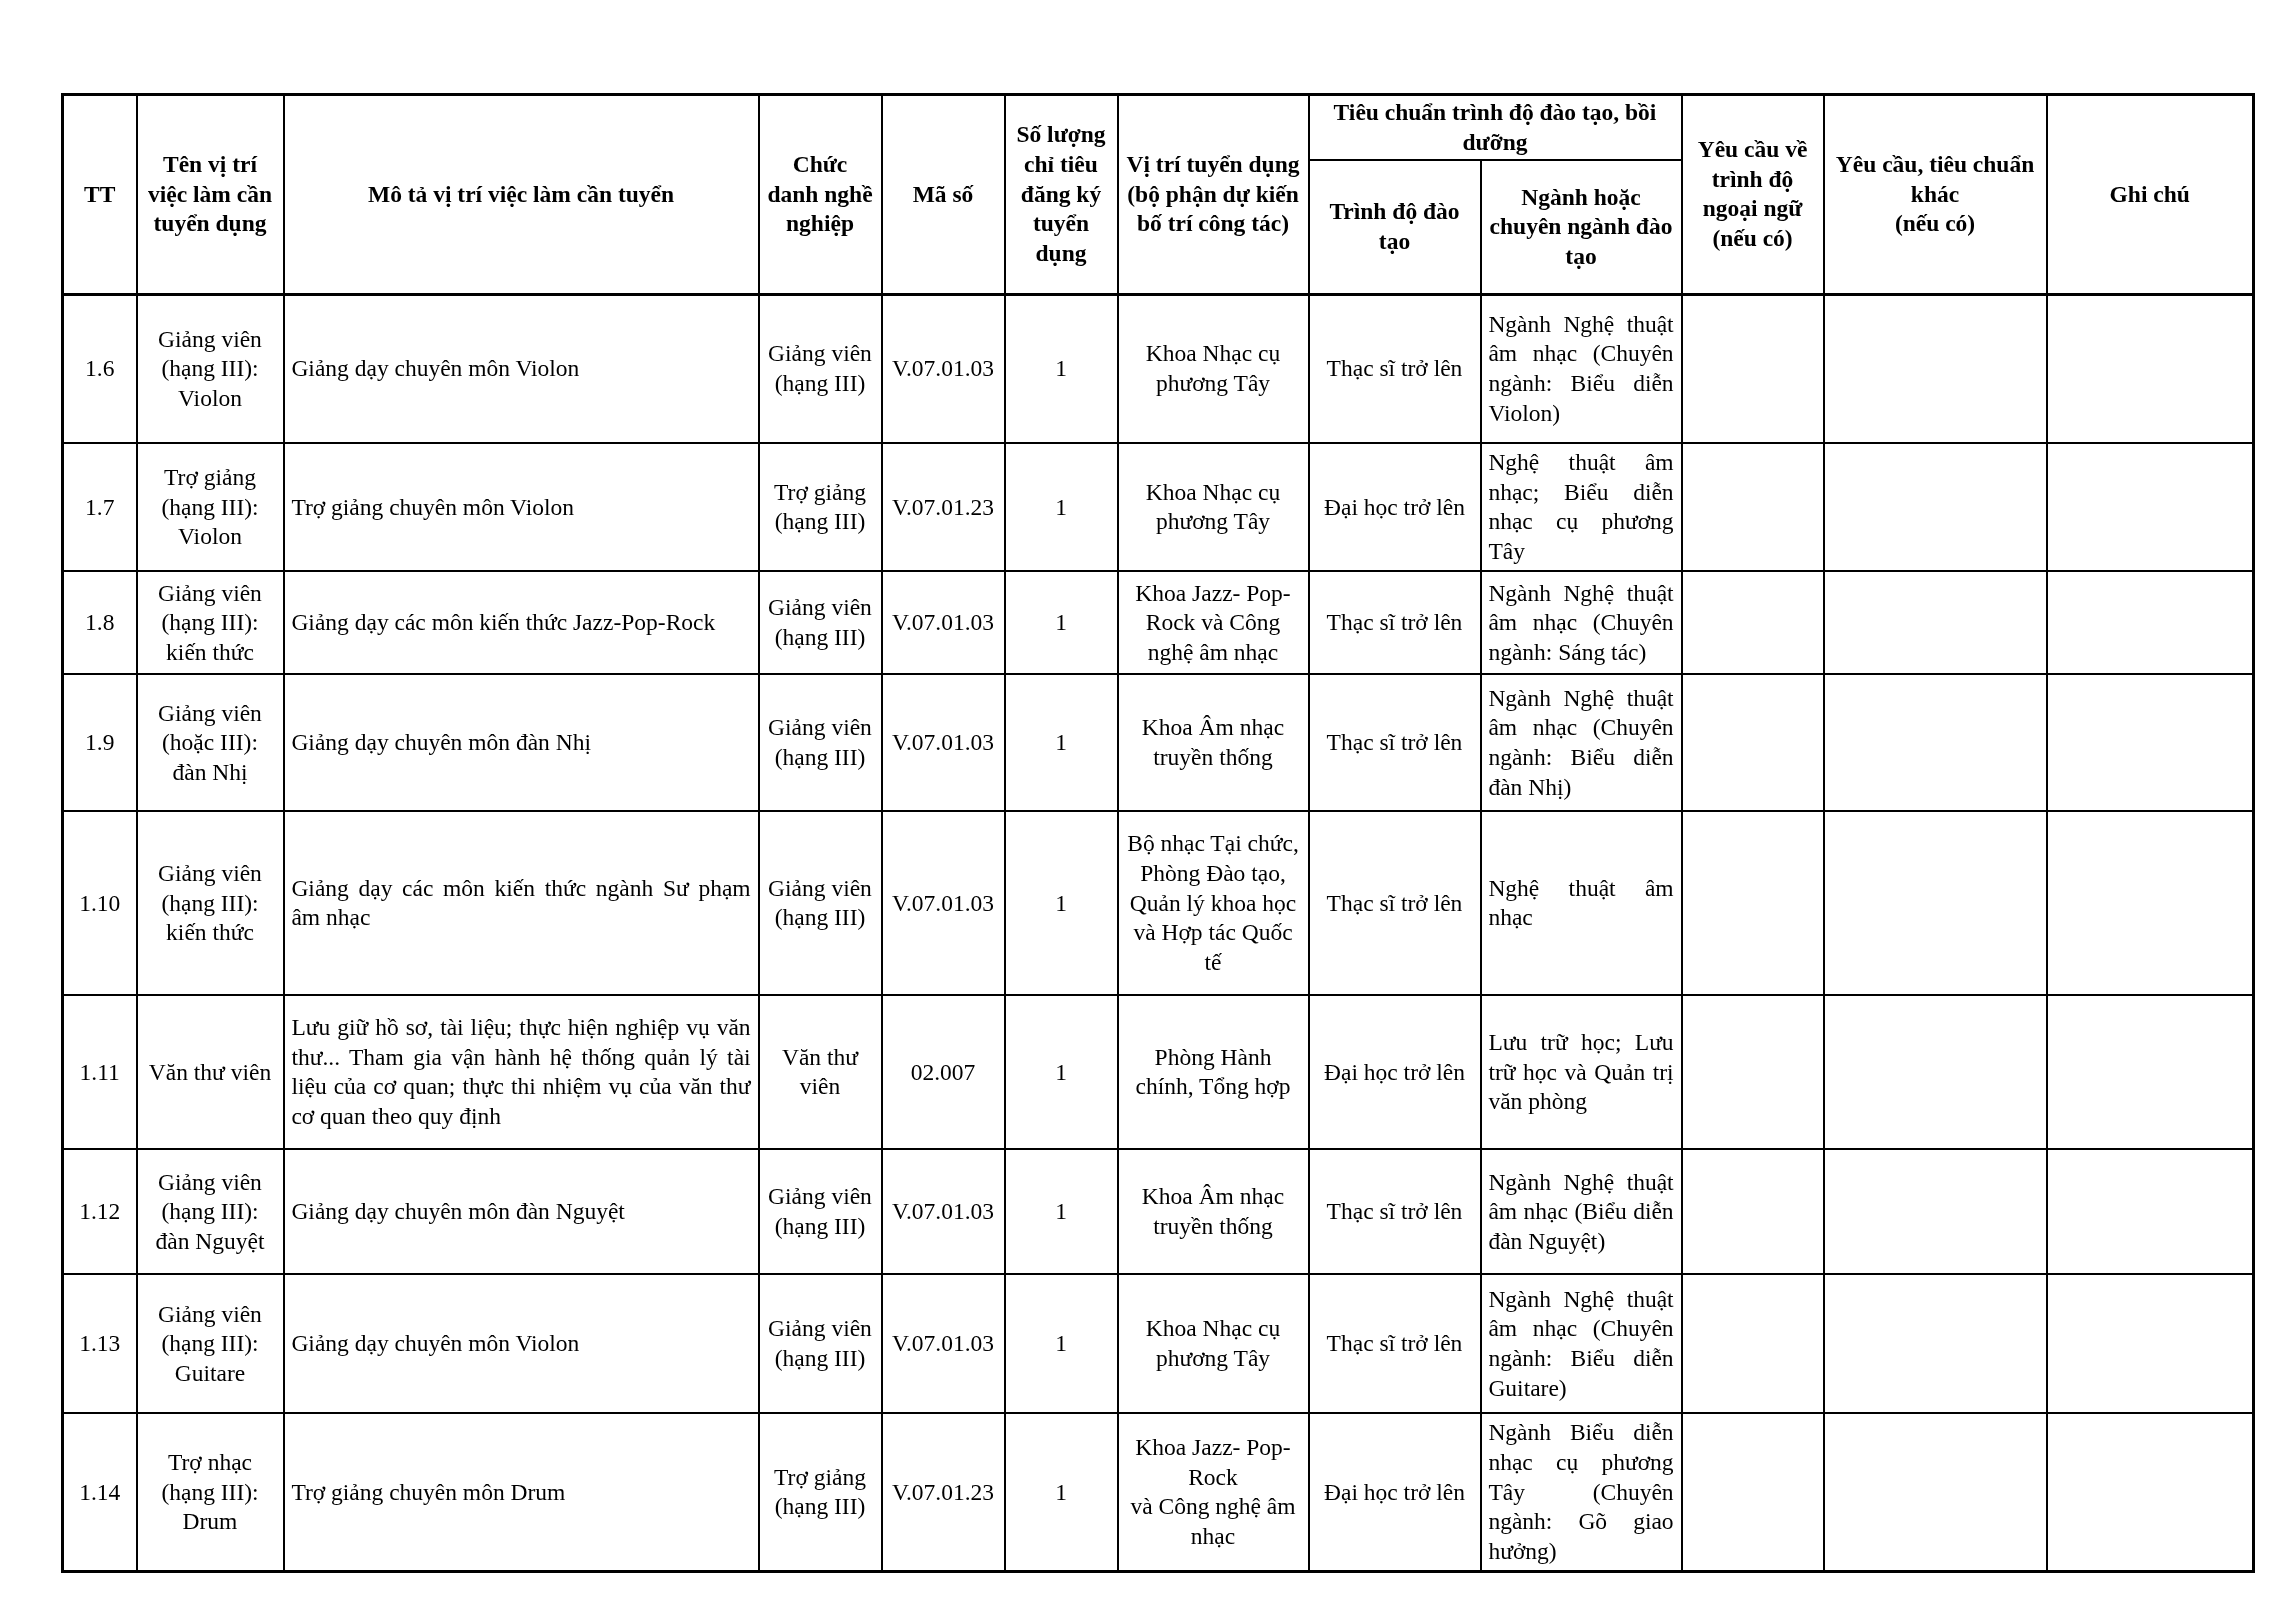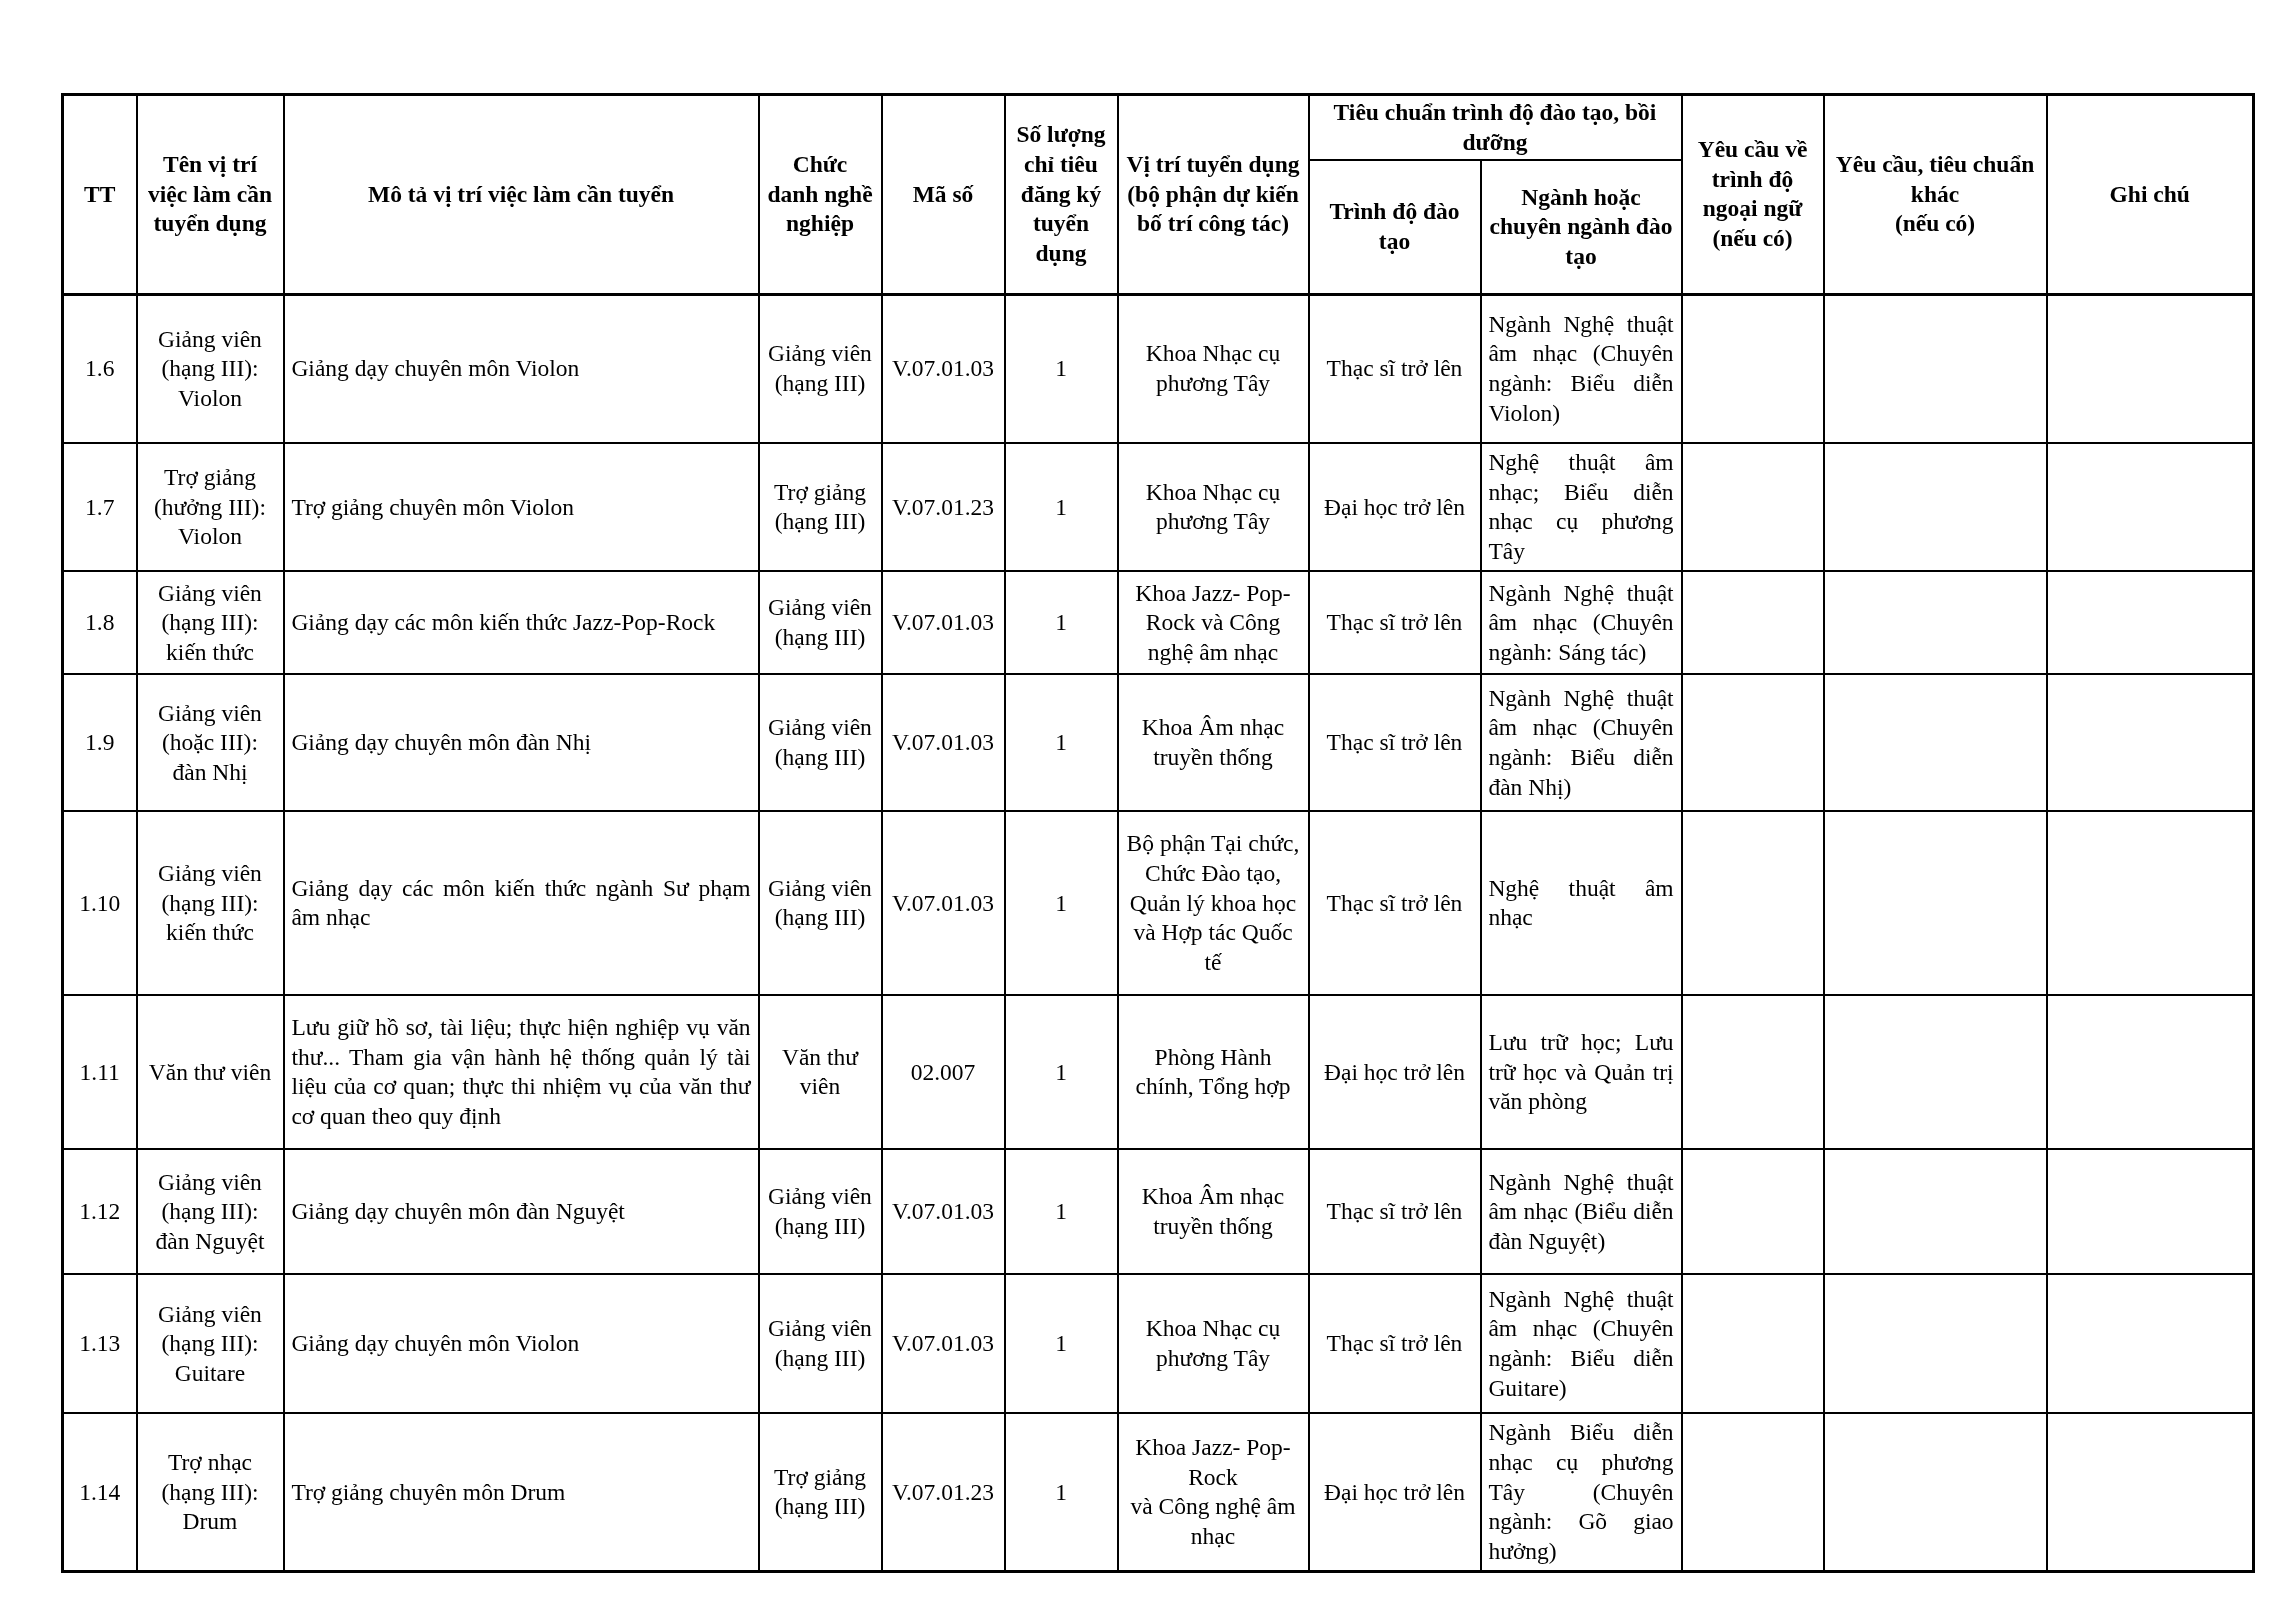--- a/index.html
+++ b/index.html
@@ -104,21 +104,21 @@
           <td class="c-center">1</td>
           <td class="c-center c-pre">Khoa Nhạc cụ phương Tây</td>
           <td class="c-center">Thạc sĩ trở lên</td>
           <td class="c-justify">Ngành Nghệ thuật âm nhạc (Chuyên ngành: Biểu diễn Violon)</td>
           <td class="c-center"></td>
           <td class="c-center"></td>
           <td class="c-center"></td>
         </tr>
         <tr>
           <td class="c-center">1.7</td>
-          <td class="c-center">Trợ giảng (hưởng III): Violon</td>
+          <td class="c-center">Trợ giảng (hạng III): Violon</td>
           <td class="c-justify">Trợ giảng chuyên môn Violon</td>
           <td class="c-center">Trợ giảng (hạng III)</td>
           <td class="c-center">V.07.01.23</td>
           <td class="c-center">1</td>
           <td class="c-center c-pre">Khoa Nhạc cụ phương Tây</td>
           <td class="c-center">Đại học trở lên</td>
           <td class="c-justify">Nghệ thuật âm nhạc; Biểu diễn nhạc cụ phương Tây</td>
           <td class="c-center"></td>
           <td class="c-center"></td>
           <td class="c-center"></td>
@@ -151,21 +151,21 @@
           <td class="c-center"></td>
           <td class="c-center"></td>
         </tr>
         <tr>
           <td class="c-center">1.10</td>
           <td class="c-center">Giảng viên (hạng III): kiến thức</td>
           <td class="c-justify">Giảng dạy các môn kiến thức ngành Sư phạm âm nhạc</td>
           <td class="c-center">Giảng viên (hạng III)</td>
           <td class="c-center">V.07.01.03</td>
           <td class="c-center">1</td>
-          <td class="c-center c-pre">Bộ phận Tại chức, Chức Đào tạo, Quản lý khoa học và Hợp tác Quốc tế</td>
+          <td class="c-center c-pre">Bộ nhạc Tại chức, Phòng Đào tạo, Quản lý khoa học và Hợp tác Quốc tế</td>
           <td class="c-center">Thạc sĩ trở lên</td>
           <td class="c-justify">Nghệ thuật âm nhạc</td>
           <td class="c-center"></td>
           <td class="c-center"></td>
           <td class="c-center"></td>
         </tr>
         <tr>
           <td class="c-center">1.11</td>
           <td class="c-center">Văn thư viên</td>
           <td class="c-justify">Lưu giữ hồ sơ, tài liệu; thực hiện nghiệp vụ văn thư... Tham gia vận hành hệ thống quản lý tài liệu của cơ quan; thực thi nhiệm vụ của văn thư cơ quan theo quy định</td>

